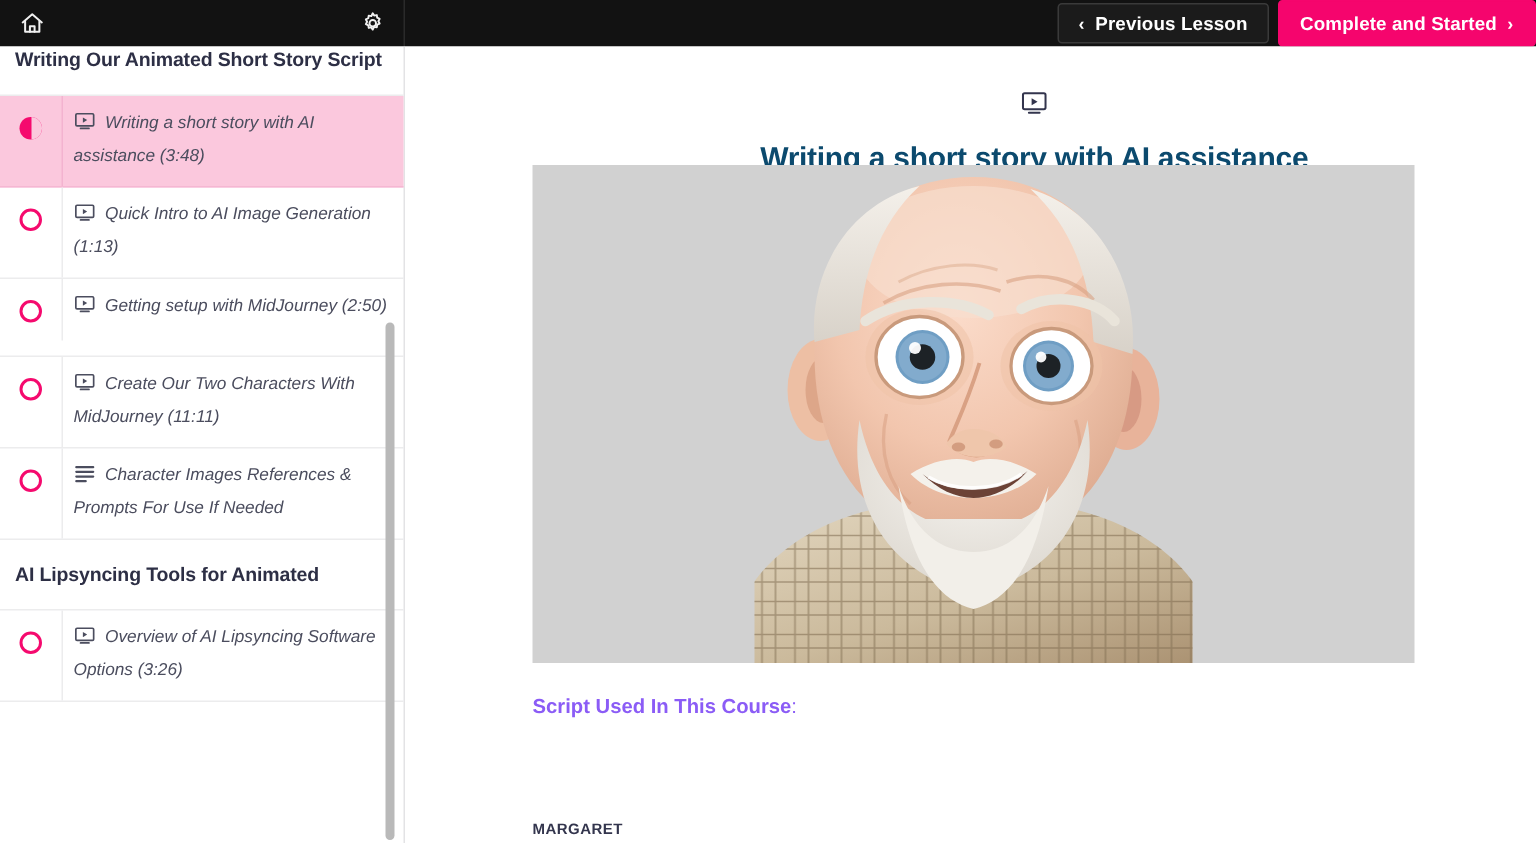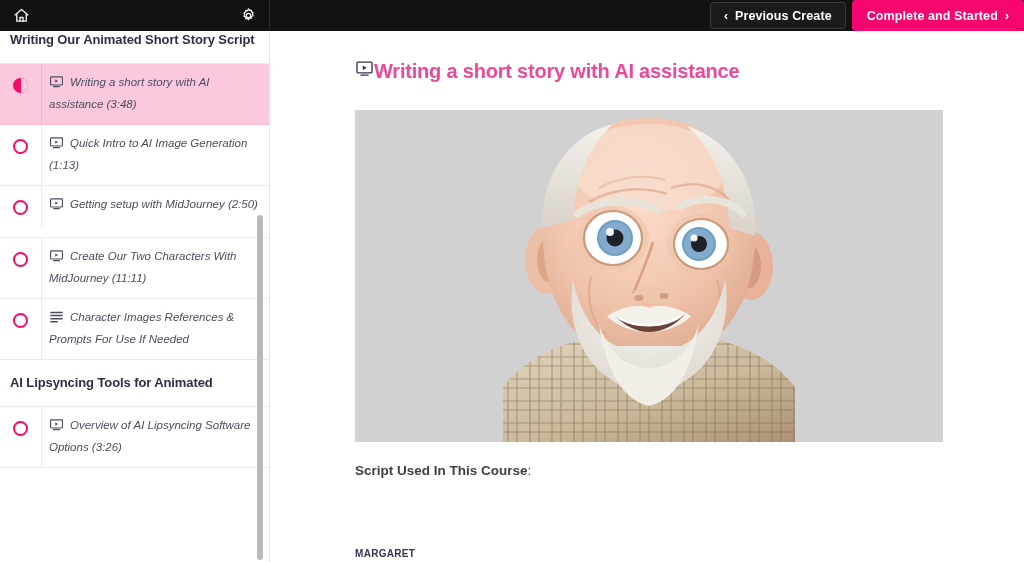--- a/index.html
+++ b/index.html
@@ -161,45 +161,46 @@
 
   
   .main {
     flex: 1; height: 531px;
     background: #ffffff;
     padding: 0;
     overflow: hidden;
     position: relative;
   }
   .lesson-title {
-    display: flex; align-items: center; 
+    display: flex; align-items: center; gap: 11px;
     padding: 28px 0 0 85px;
     font-size: 20px; font-weight: bold;
-    color: #ec4899;
+    color: #0c4a6e;
     letter-spacing: -.2px;
+    flex-direction: column;
   }
   .video-frame {
     position: absolute;
     left: 85px; top: 79px;
     width: 588px; height: 332px;
     background: #d1d1d1;
     overflow: hidden;
   }
   .char {
     position: absolute;
     left: 50%; top: 0;
     transform: translateX(-50%);
     width: 292px; height: 332px;
   }
   .script-label {
     position: absolute;
     left: 85px; top: 432px;
     font-size: 13.5px;
     font-weight: bold;
-    color: #404040;
+    color: #8b5cf6;
   }
   .script-label .reg { font-weight: normal; }
   .script-name {
     position: absolute;
     left: 85px; top: 517px;
     font-size: 10px;
     font-weight: bold;
     color: #33354d;
     letter-spacing: .3px;
   }
@@ -219,21 +220,21 @@
     <div class="icon-btn">
       <svg width="17" height="17" viewBox="0 0 24 24" fill="none" stroke="#f0f0f0" stroke-width="1.8" stroke-linecap="round" stroke-linejoin="round">
         <circle cx="12" cy="12" r="3.1"></circle>
         <path d="M12 2.6l1.3 2.2 2.5-.5.4 2.5 2.3 1.1-1.2 2.2 1.2 2.2-2.3 1.1-.4 2.5-2.5-.5L12 18l-1.3-2.1-2.5.5-.4-2.5L5.5 12.8 6.7 10.6 5.5 8.4l2.3-1.1.4-2.5 2.5.5z"></path>
       </svg>
     </div>
   </div>
   <div class="topbar-right">
     <div class="nav-btn nav-prev">
       <span class="chev">‹</span>
-      <span>Previous Create</span>
+      <span>Previous Lesson</span>
     </div>
     <div class="nav-btn nav-next">
       <span>Complete and Started</span>
       <span class="chev">›</span>
     </div>
   </div>
 </div>
 
 <div class="body-wrap">
 

